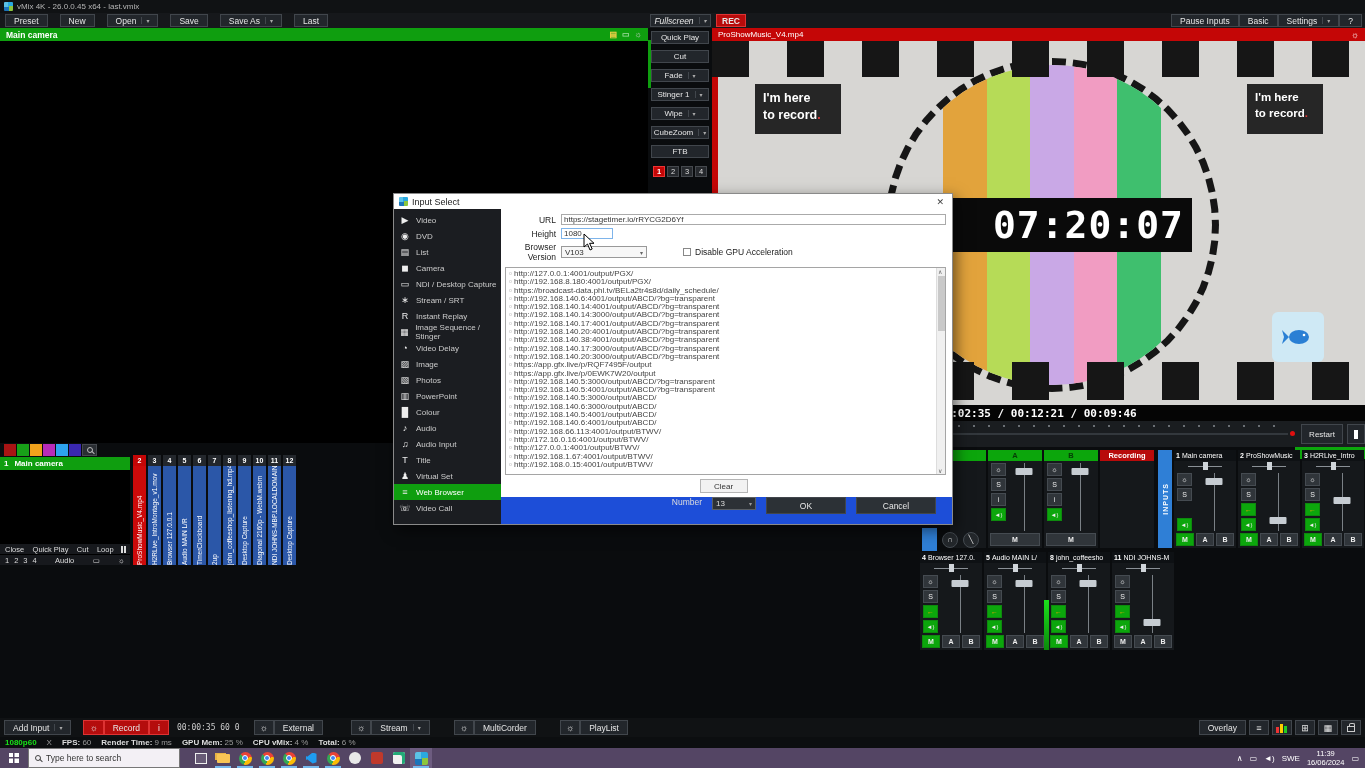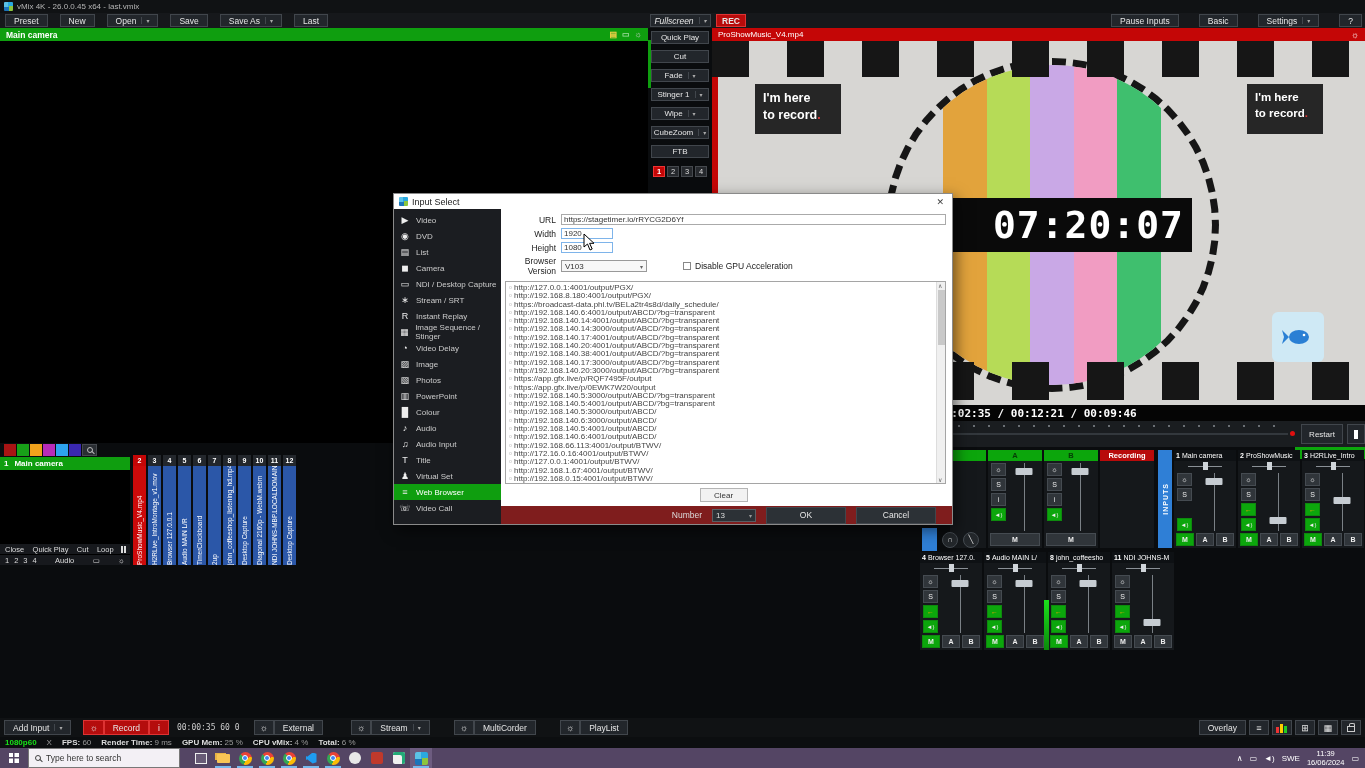--- a/index.html
+++ b/index.html
@@ -14,21 +14,21 @@
                background:conic-gradient(#2aa9e0 0 25%, #8cc63e 0 50%, #1b75bb 0 75%, #5bc2e7 0); }
   .menubar { left:0; top:13px; width:1365px; height:15px; background:#16181b; }
   .btn { display:inline-flex; align-items:center; justify-content:center;
          background:#22262b; border:1px solid #41464c; color:#e6e6e6;
          font-size:8.5px; height:13px; padding:0 8px; white-space:nowrap; cursor:default; }
   .btn .dd { border-left:1px solid #41464c; padding-left:4px; margin-left:5px; font-size:6px; color:#aaa; }
   .menubar-left { position:absolute; left:5px; top:1px; display:flex; gap:12px; }
   .fullscreen-btn { position:absolute; left:650px; top:1px; width:61px;font-style:italic; }
   .rec-btn { position:absolute; left:716px; top:1px; background:#b80b0b; border-color:#d33;
              font-weight:bold; padding:0 5px; }
-  .menubar-right { position:absolute; right:3px; top:1px; display:flex; gap:20px; }
+  .menubar-right { position:absolute; right:3px; top:1px; display:flex; gap:0; }
 
   
   .prevhead { left:0; top:28px; width:648px; height:13px; background:#0f9e0f; display:flex;
               align-items:center; padding:0 6px; font-size:8.5px; font-weight:bold; color:#fff; }
   .prevhead .hicons { margin-left:auto; display:flex; gap:5px; font-size:8px; }
   .prevbody { left:0; top:41px; width:648px; height:402px; background:#000; }
   .proghead { left:712px; top:28px; width:653px; height:13px; background:#c40606; display:flex;
               align-items:center; padding:0 6px; font-size:8px; color:#fff; }
   .proghead .gear { margin-left:auto; color:#fff; font-size:9px; }
 
@@ -225,21 +225,21 @@
              overflow:hidden; padding:2px 10px 0 3px; }
   .urlitem { font-size:8px; line-height:8.3px; color:#444; white-space:nowrap; }
   .urlitem::before { content:"▫ "; color:#999; }
   .vscroll { position:absolute; right:0; top:0; bottom:0; width:9px; background:#f0f0f0;
              border-left:1px solid #ddd; font-size:6px; color:#666; text-align:center; }
   .vthumb { position:absolute; top:8px; left:1px; width:7px; height:55px; background:#c9c9c9; }
   .varrow-up { position:absolute; top:0; left:1px; } .varrow-dn { position:absolute; bottom:0; left:1px; }
   .clearrow { height:22px; display:flex; justify-content:center; align-items:center; padding-right:4px; }
   .clear-btn { width:48px; height:14px; background:#f2f2f2; border:1px solid #b5b5b5;
                font-size:8px; color:#333; display:flex; align-items:center; justify-content:center; }
-  .dlg-foot { height:27px; background:#7f1d1d; display:flex; align-items:center; justify-content:flex-end;
+  .dlg-foot { height:27px; background:#1d4ed8; display:flex; justify-content:flex-end;
               gap:10px; padding-right:12px; }
   .dlg-foot .nlabel { color:#ddd; font-size:8.5px; }
   .numsel { width:44px; height:13px; background:#2c3136; border:1px solid #5a5f64; color:#ddd;
             font-size:8px; display:flex; align-items:center; padding:0 3px; }
   .numsel .arr { margin-left:auto; font-size:6px; color:#999; }
   .dlgbtn { width:80px; height:17px; font-size:8.5px; }
 
   .cursor { left:583px; top:233px; z-index:60; }
 </style>
 </head>
@@ -970,24 +970,20 @@
     <span>Video Call</span>
   </div>
 </div>
     <div style="flex:1;display:flex;flex-direction:column">
       <div class="dlg-content">
         <div class="frow">
           <span class="flabel">URL</span>
           <input class="tinput urlinput" value="https://stagetimer.io/rRYCG2D6Yf" style="">
         </div>
         <div class="frow">
-          <span class="flabel">Width</span>
-          <input class="tinput smallinput" value="1920" style="">
-        </div>
-        <div class="frow">
           <span class="flabel">Height</span>
           <input class="tinput smallinput" value="1080" style="">
         </div>
         <div class="frow">
           <span class="flabel">Browser Version</span>
           <span class="selectbox">
             <span>V103</span>
             <span class="arr">▾</span>
           </span>
           <span class="chkrow">

